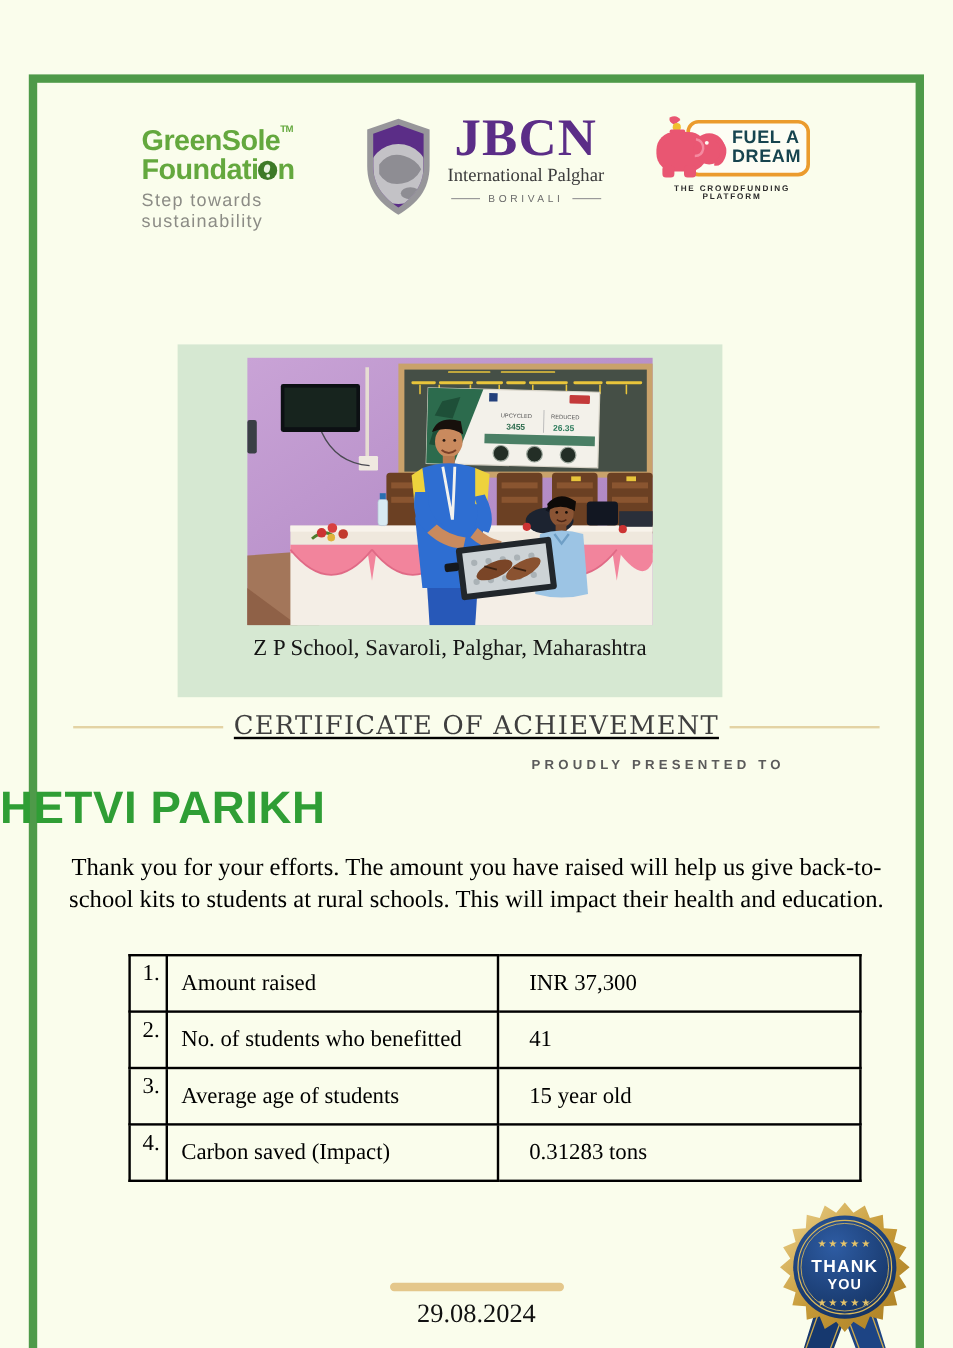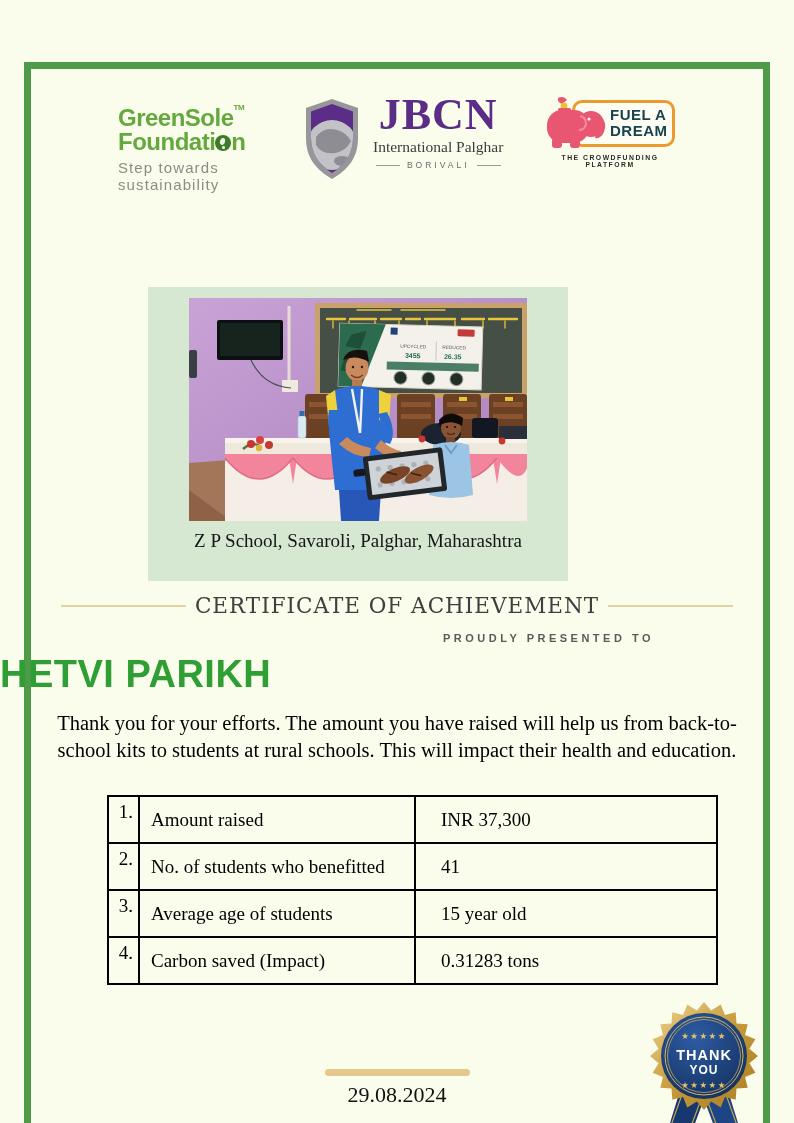--- a/index.html
+++ b/index.html
@@ -42,28 +42,28 @@
   .fuel-tag { position:absolute; left:0; top:60px; width:132px; text-align:center;
               font-family:"Liberation Sans",sans-serif; font-size:6.8px; font-weight:bold;
               letter-spacing:1.5px; color:#2a2a2a; }
 
   
   .intro { position:absolute; left:0; top:183px; width:794px; text-align:center;
            font-family:"Liberation Sans",sans-serif; font-weight:bold; font-size:15px;
            line-height:23px; color:#3ba33a; }
 
   
-  .photo-card { position:absolute; left:148px; top:247px; width:420px; height:294px;
+  .photo-card { position:absolute; left:148px; top:247px; width:454px; height:294px;
                 background:#d6e8d2; }
   .photo { display:block; margin:11px auto 0; width:338px; height:223px; }
   .caption { margin-top:9px; text-align:center; font-size:19px; color:#151515; }
 
   
   .cert-title-row { position:absolute; left:0; top:553px; width:794px;
-                    display:flex; align-items:center; justify-content:center; gap:9px; }
+                    display:flex; align-items:center; justify-content:center; gap:9px;text-decoration:underline; }
   .title-rule { width:125px; height:2px; background:#e3d3a4; }
   .cert-title { font-family:"DejaVu Serif",serif; font-size:21.5px; color:#3f3f3f; letter-spacing:1px; }
   .presented { position:absolute; left:0; top:592px; width:654px; text-align:right;
                font-family:"Liberation Sans",sans-serif; font-size:11px; font-weight:bold;
                letter-spacing:3.5px; color:#5a5a5a; }
   .recipient { position:absolute; left:0; top:613px; width:654px; text-align:left;
                font-family:"Liberation Sans",sans-serif; font-size:38px; font-weight:bold;
                color:#2f9e35; letter-spacing:0.5px; }
   .message { position:absolute; left:0; top:670px; width:794px; text-align:center;
              font-size:20.5px; line-height:27px; color:#000; }
@@ -309,21 +309,21 @@
   </div>
 
   <div class="cert-title-row">
     <span class="title-rule"></span>
     <span class="cert-title">CERTIFICATE OF ACHIEVEMENT</span>
     <span class="title-rule"></span>
   </div>
   <div class="presented">PROUDLY PRESENTED TO</div>
   <div class="recipient">HETVI PARIKH</div>
   <div class="message">
-    <div>Thank you for your efforts. The amount you have raised will help us from back-to-</div>
+    <div>Thank you for your efforts. The amount you have raised will help us give back-to-</div>
     <div>school kits to students at rural schools. This will impact their health and education.</div>
   </div>
 
   <table class="stats">
     <tbody>
       <tr>
         <td class="num">1.</td>
         <td class="label">Amount raised</td>
         <td class="value">INR 37,300</td>
       </tr>

